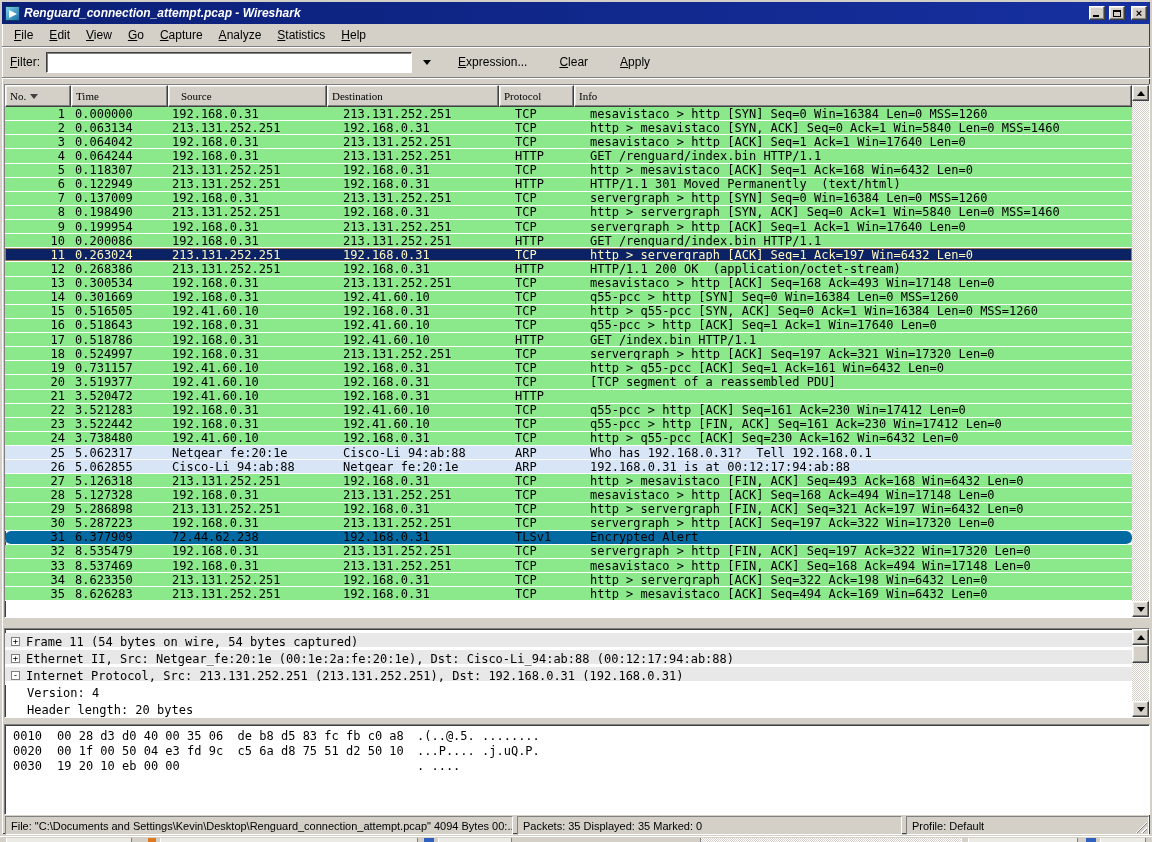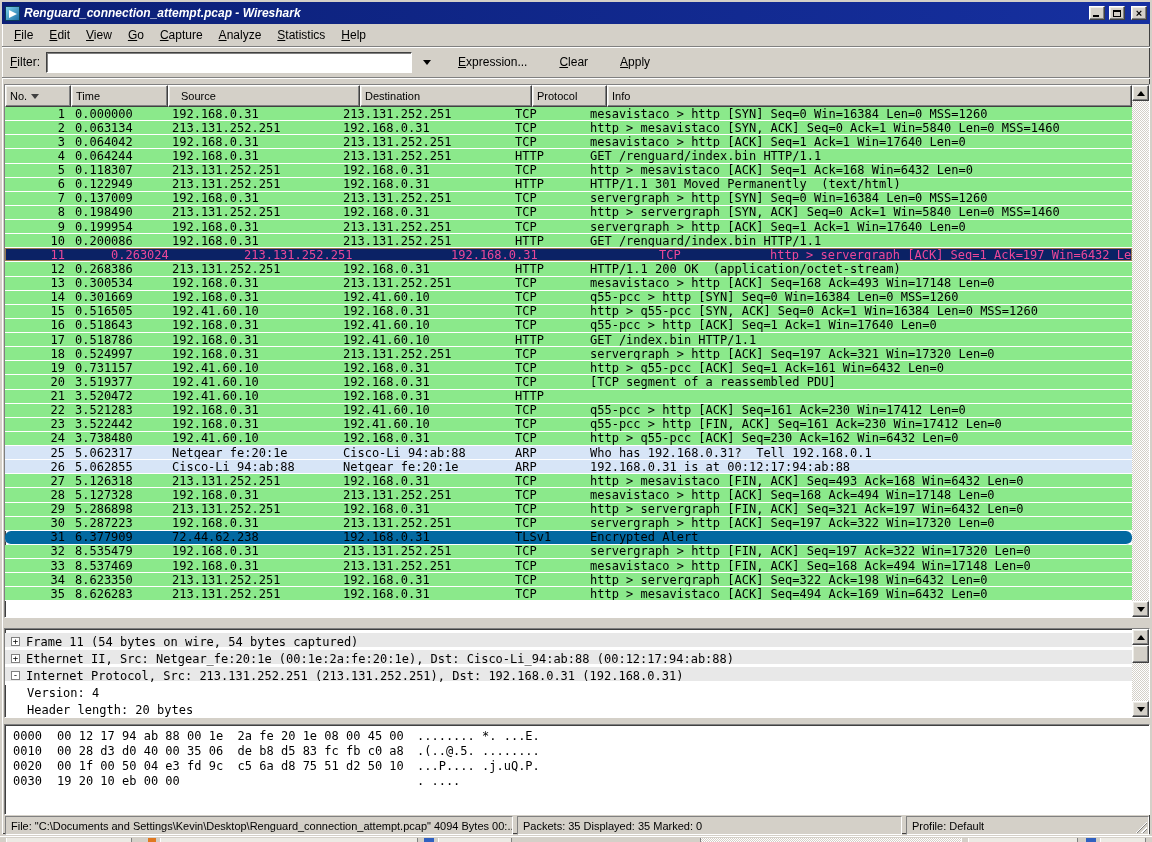--- a/index.html
+++ b/index.html
@@ -51,37 +51,37 @@
 
   
   .plist { position:absolute; left:2px; top:82px; width:1146px; height:534px;
            background:#fff; border:1px solid; border-color:#808080 #fff #fff #808080;
            box-shadow: inset 1px 1px 0 #404040; display:flex; }
   .plist-main { flex:1; display:flex; flex-direction:column; overflow:hidden; }
   .colheads { height:22px; display:flex; flex:none; background:#D4D0C8; }
   .colhead { border:1px solid; border-color:#fff #404040 #404040 #fff;
              box-shadow: inset -1px -1px 0 #808080, inset 1px 1px 0 #ECEBE5;
              background:#D4D0C8; font-size:11px; display:flex; align-items:center;
-             padding:0 4px; white-space:nowrap; overflow:hidden; }
+             padding:0 4px; white-space:nowrap; overflow:hidden;font-family:Liberation Serif, serif; }
   .sort-arrow { width:0; height:0; margin-left:4px; border-left:4px solid transparent;
                 border-right:4px solid transparent; border-top:5px solid #404040; }
   .rows { flex:1; overflow:hidden; font-family:"DejaVu Sans Mono", monospace; font-size:12px; }
   .prow { height:14.14px; line-height:13px; display:flex; border-bottom:1px solid #fff;
           white-space:pre; color:#000; overflow:hidden; }
   .prow > span { overflow:hidden; flex:none; padding-top:0.5px; }
   .c-no   { width:66px; text-align:right; padding-right:6px; }
   .c-time { width:97px; padding-left:4px; }
   .c-src  { width:171px; padding-left:4px; }
   .c-dst  { width:172px; padding-left:4px; }
   .c-pro  { width:75px;  padding-left:4px; }
   .c-inf  { flex:1 1 auto !important; padding-left:4px; }
   .r-green { background:#8BE98B; }
   .r-arp   { background:#D7E5F7; }
   .r-tls   { background:#0369a1;border-radius:6px; }
-  .r-sel   { background:#0B2265; color:#ec4899; box-shadow: inset 0 0 0 1px #9A7B4F; gap: 36px; }
+  .r-sel   { background:#0B2265; color:#fef9c3; box-shadow: inset 0 0 0 1px #9A7B4F; }
 
   
   .vscroll { width:17px; flex:none; display:flex; flex-direction:column;
              background:#fff;
              background-image:linear-gradient(45deg,#D4D0C8 25%,transparent 25%,transparent 75%,#D4D0C8 75%),
                               linear-gradient(45deg,#D4D0C8 25%,transparent 25%,transparent 75%,#D4D0C8 75%);
              background-size:2px 2px; background-position:0 0,1px 1px; }
   .sb-btn { height:16px; flex:none; background:#D4D0C8; border:1px solid;
             border-color:#fff #404040 #404040 #fff;
             box-shadow: inset -1px -1px 0 #808080, inset 1px 1px 0 #ECEBE5;
@@ -189,21 +189,21 @@
         <div class="tb-btn">Clear</div>
         <div class="tb-btn">Apply</div>
       </div>
   </div>
 
   <div class="plist">
     <div class="plist-main">
       <div class="colheads">
           <div class="colhead" style="width: 66px;">No.<span class="sort-arrow"></span></div>
           <div class="colhead" style="width: 97px;">Time</div>
-          <div class="colhead" style="width: 192px; padding-left: 12px;">Source</div>
+          <div class="colhead" style="width: 159px; padding-left: 12px;">Source</div>
           <div class="colhead" style="width: 172px;">Destination</div>
           <div class="colhead" style="width: 75px;">Protocol</div>
           <div class="colhead" style="flex: 1 1 0%;">Info</div>
         </div>
       <div class="rows">
           <div class="prow r-green"><span class="c-no">1</span><span class="c-time">0.000000</span><span class="c-src">192.168.0.31</span><span class="c-dst">213.131.252.251</span><span class="c-pro">TCP</span><span class="c-inf">mesavistaco &gt; http [SYN] Seq=0 Win=16384 Len=0 MSS=1260</span></div>
           <div class="prow r-green"><span class="c-no">2</span><span class="c-time">0.063134</span><span class="c-src">213.131.252.251</span><span class="c-dst">192.168.0.31</span><span class="c-pro">TCP</span><span class="c-inf">http &gt; mesavistaco [SYN, ACK] Seq=0 Ack=1 Win=5840 Len=0 MSS=1460</span></div>
           <div class="prow r-green"><span class="c-no">3</span><span class="c-time">0.064042</span><span class="c-src">192.168.0.31</span><span class="c-dst">213.131.252.251</span><span class="c-pro">TCP</span><span class="c-inf">mesavistaco &gt; http [ACK] Seq=1 Ack=1 Win=17640 Len=0</span></div>
           <div class="prow r-green"><span class="c-no">4</span><span class="c-time">0.064244</span><span class="c-src">192.168.0.31</span><span class="c-dst">213.131.252.251</span><span class="c-pro">HTTP</span><span class="c-inf">GET /renguard/index.bin HTTP/1.1</span></div>
           <div class="prow r-green"><span class="c-no">5</span><span class="c-time">0.118307</span><span class="c-src">213.131.252.251</span><span class="c-dst">192.168.0.31</span><span class="c-pro">TCP</span><span class="c-inf">http &gt; mesavistaco [ACK] Seq=1 Ack=168 Win=6432 Len=0</span></div>
@@ -267,21 +267,20 @@
         </div>
       <div class="sb-thumb"></div>
       <div class="sb-spacer"></div>
       <div class="sb-btn">
           <span class="tri-dn"></span>
         </div>
     </div>
   </div>
 
   <div class="hexpane">
-      <div class="hexline"><span class="hx-off">0000</span><span class="hx-hex">00 12 17 94 ab 88 00 1e  2a fe 20 1e 08 00 45 00</span><span class="hx-asc">........ *. ...E.</span></div>
       <div class="hexline"><span class="hx-off">0010</span><span class="hx-hex">00 28 d3 d0 40 00 35 06  de b8 d5 83 fc fb c0 a8</span><span class="hx-asc">.(..@.5. ........</span></div>
       <div class="hexline"><span class="hx-off">0020</span><span class="hx-hex">00 1f 00 50 04 e3 fd 9c  c5 6a d8 75 51 d2 50 10</span><span class="hx-asc">...P.... .j.uQ.P.</span></div>
       <div class="hexline"><span class="hx-off">0030</span><span class="hx-hex">19 20 10 eb 00 00</span><span class="hx-asc">. ....</span></div>
     </div>
 
   <div class="statusbar">
     <div class="status-cell st-file">File: "C:\Documents and Settings\Kevin\Desktop\Renguard_connection_attempt.pcap" 4094 Bytes 00:...</div>
     <div class="status-cell st-pkts">Packets: 35 Displayed: 35 Marked: 0</div>
     <div class="status-cell st-prof">
       <span>Profile: Default</span>

